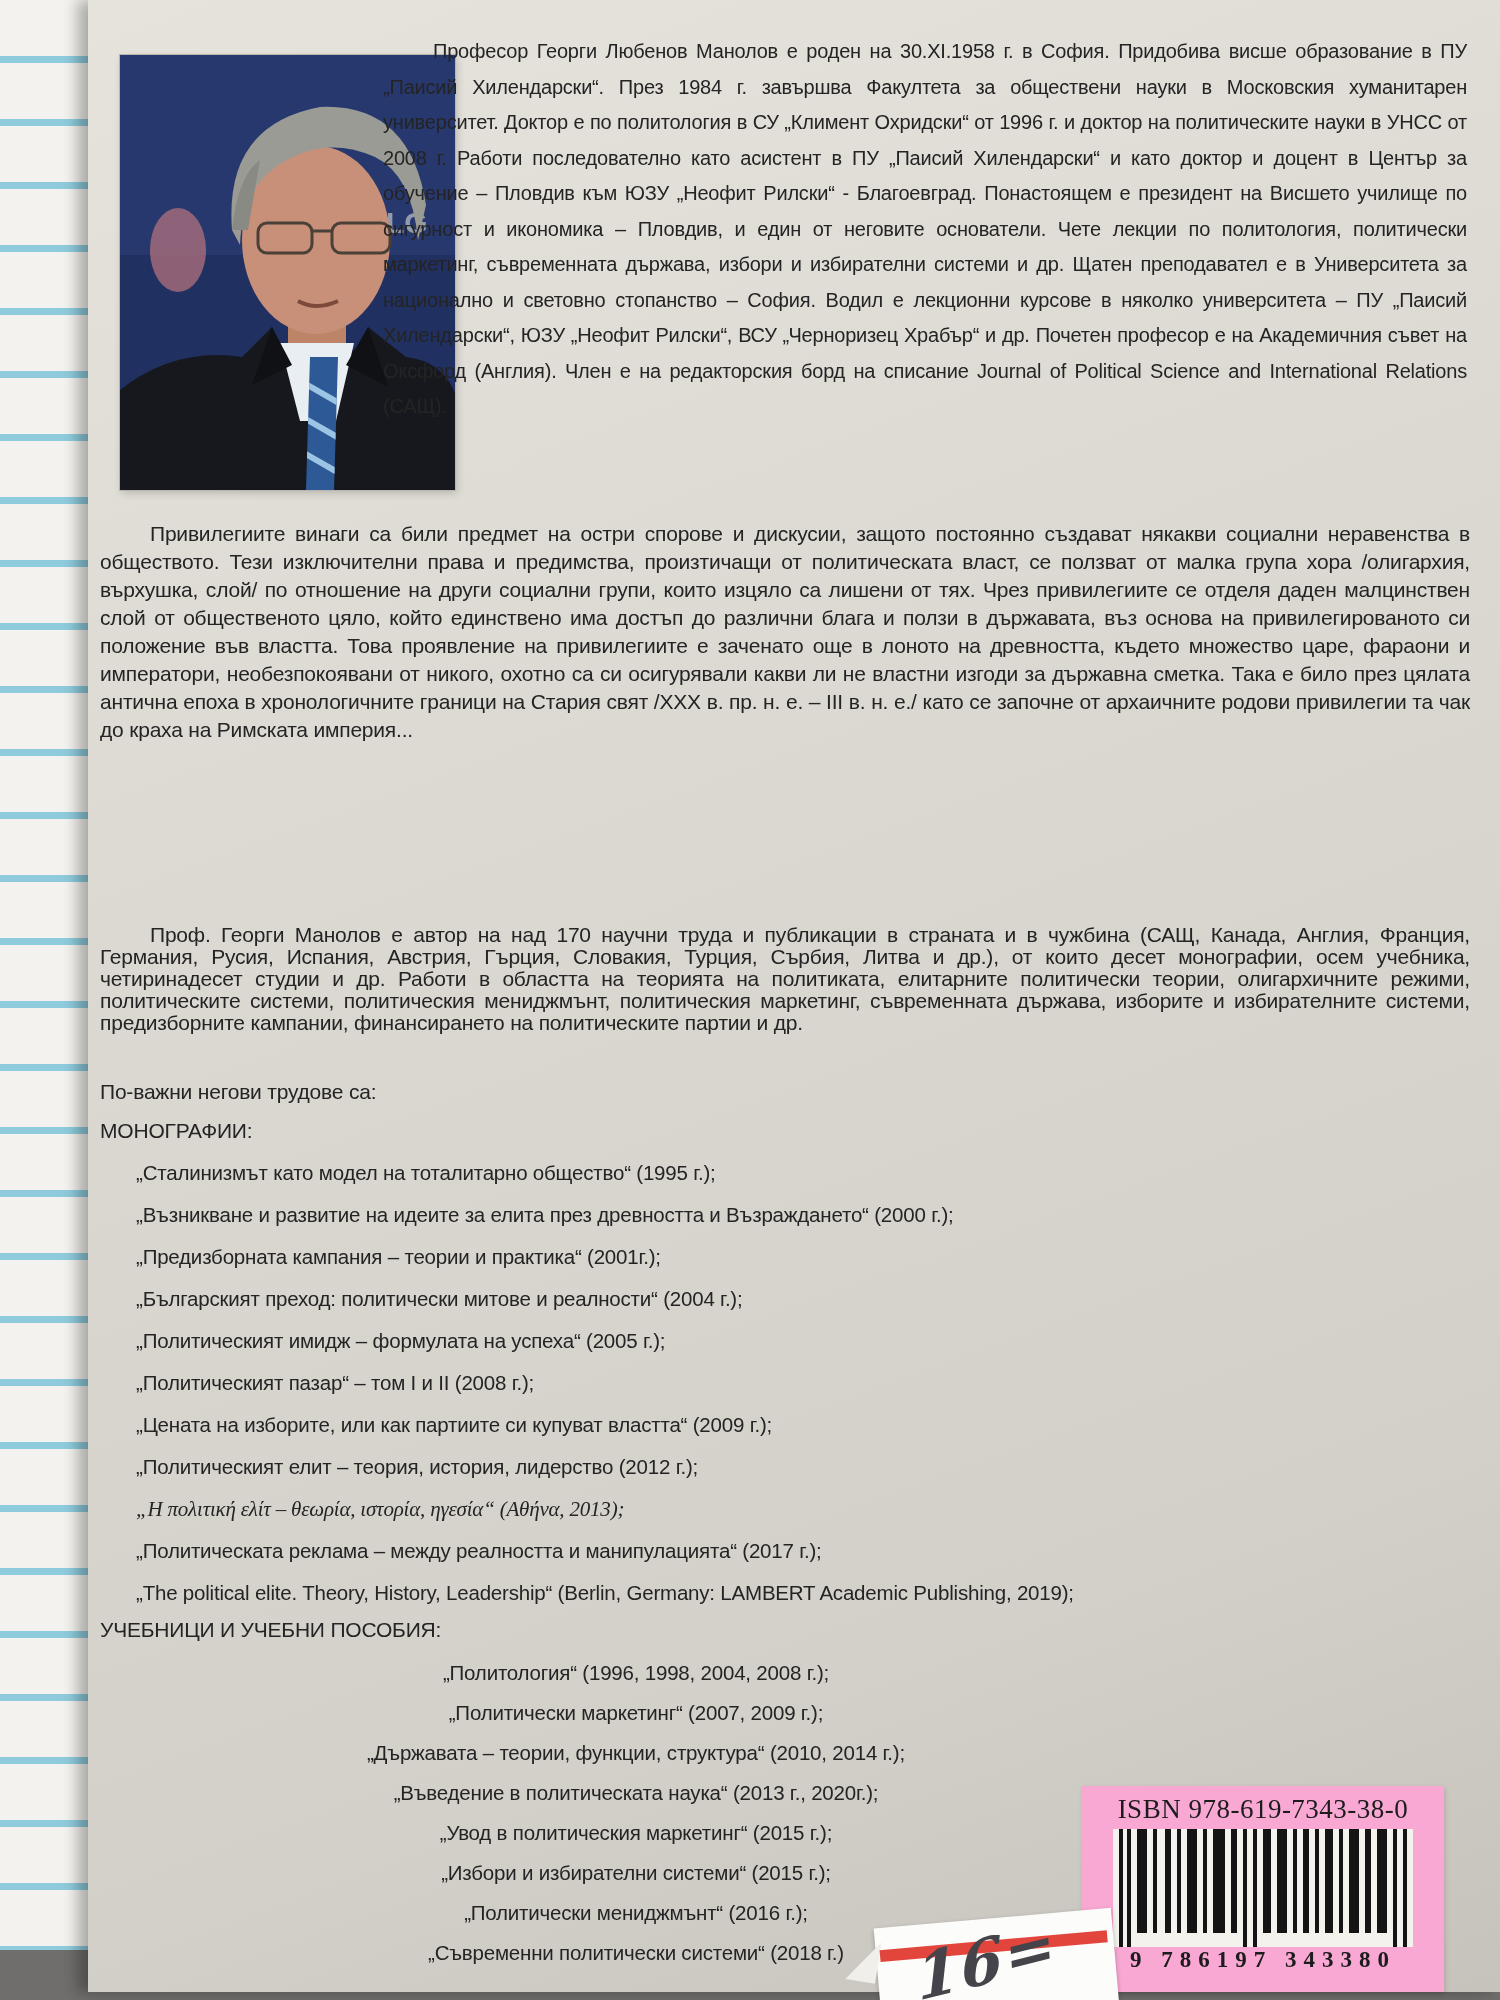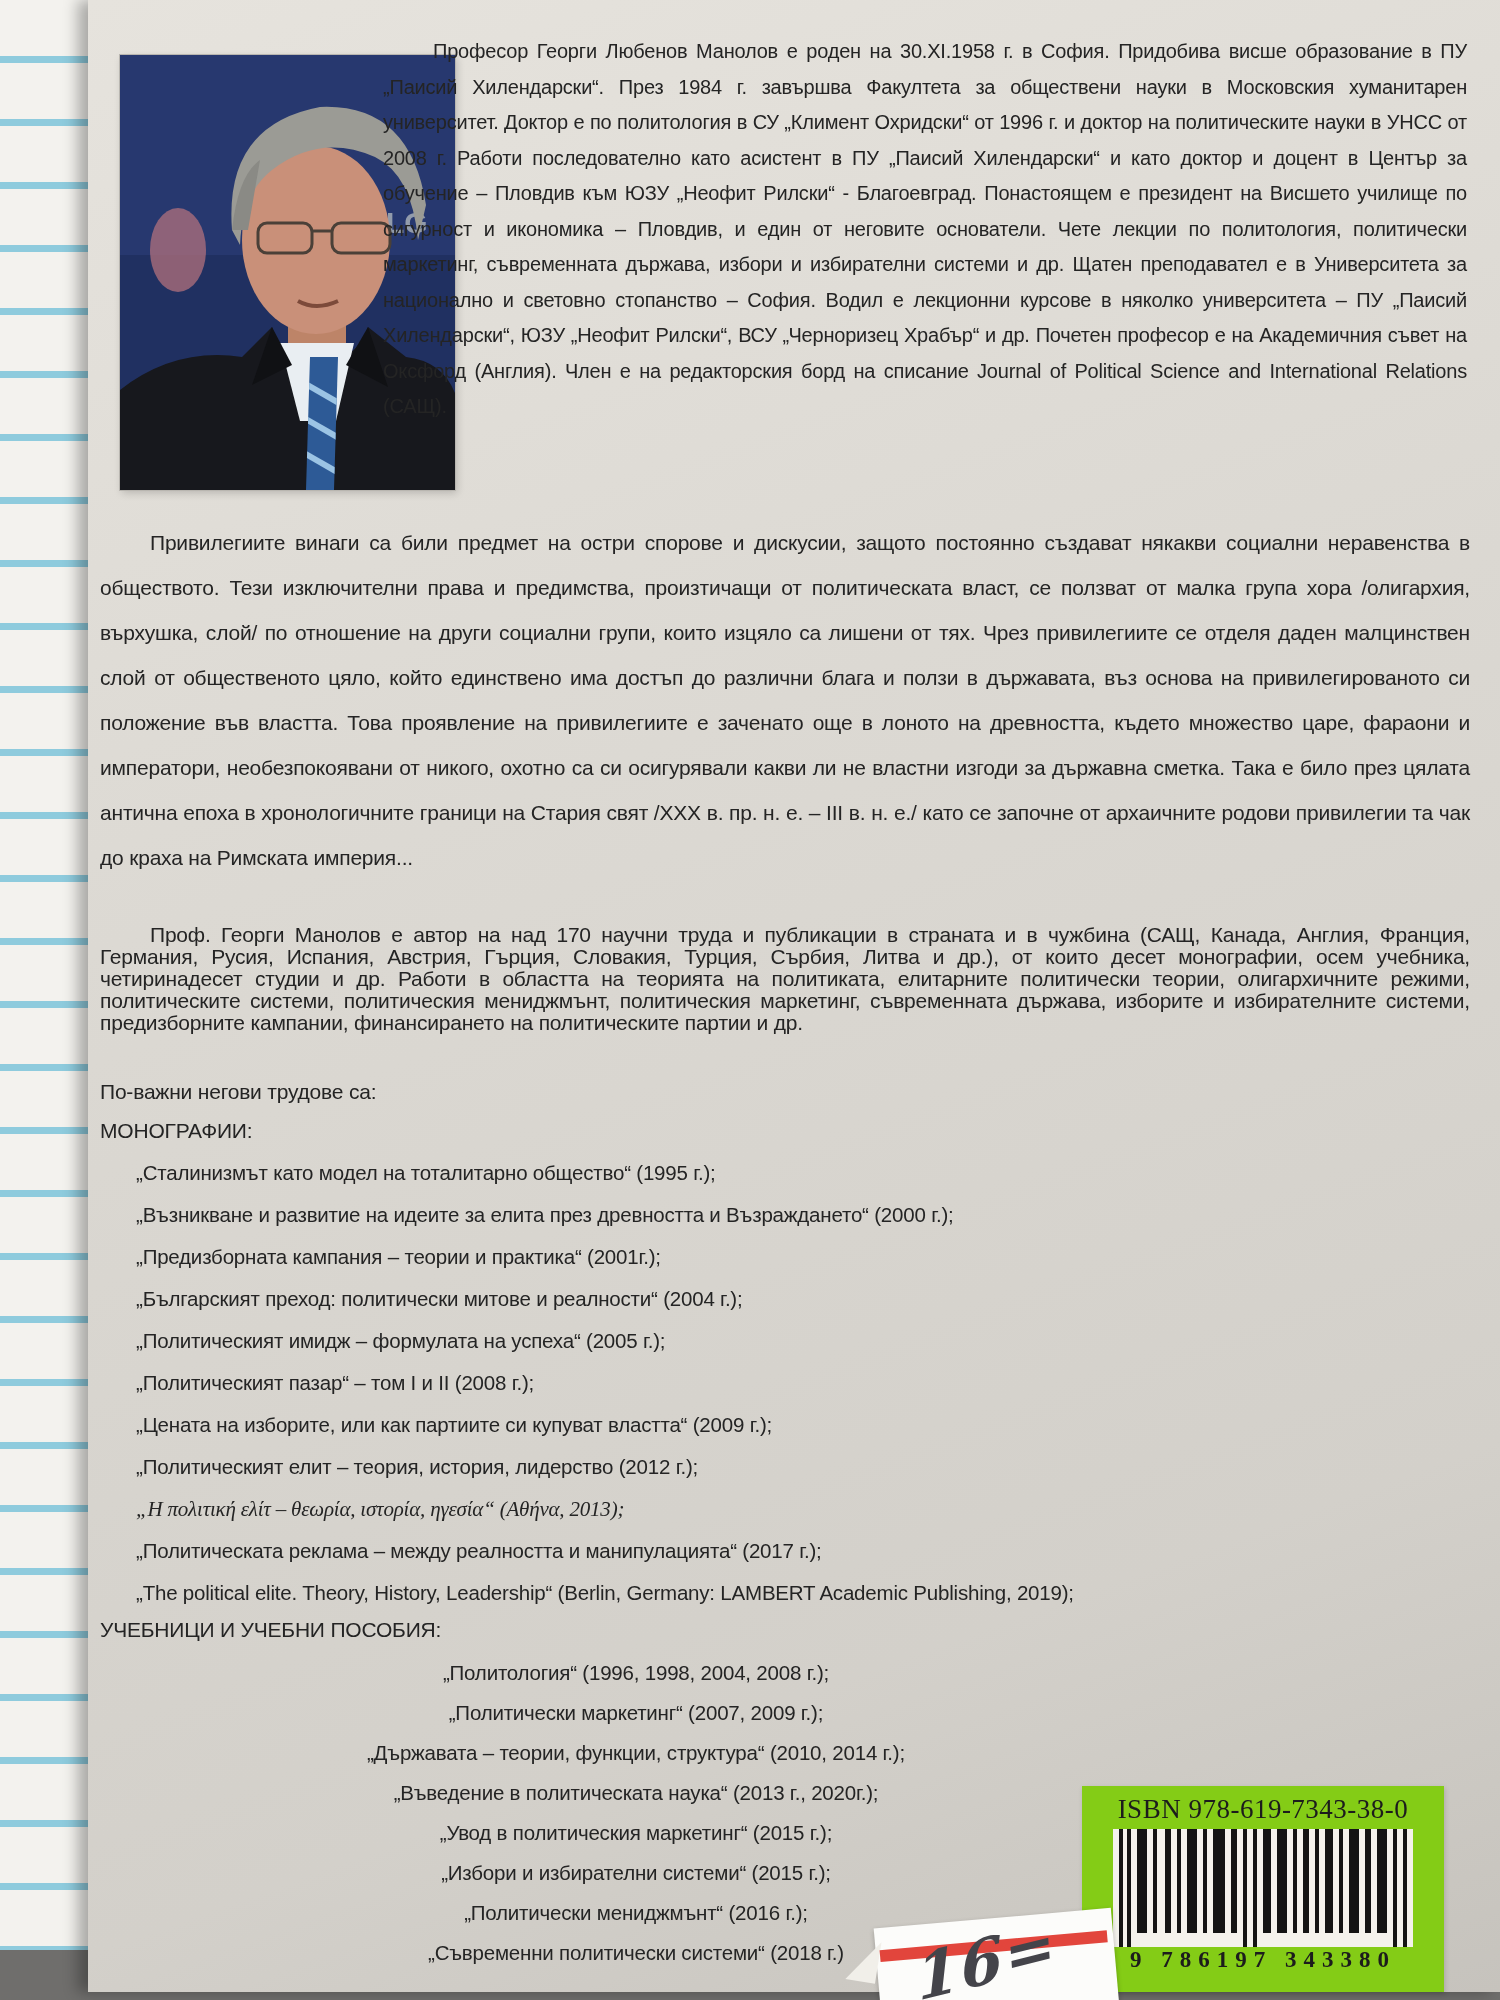--- a/index.html
+++ b/index.html
@@ -33,40 +33,40 @@
   #photo svg{display:block;width:100%;height:100%;}
 
   .para{
     position:absolute;
     text-align:justify;
     text-indent:50px;
     letter-spacing:-0.2px;
     white-space:pre-line;
   }
   #bio-paragraph{left:383px;top:34px;width:1084px;font-size:20px;line-height:35.5px;}
-  #quote-paragraph{left:100px;top:520px;width:1370px;font-size:21px;line-height:45px;}
+  #quote-paragraph{left:100px;top:520px;width:1370px;font-size:21px;line-height:28px;}
   #works-paragraph{left:100px;top:888px;width:1370px;font-size:21px;line-height:22px;margin-top:36px;}
 
   .label-line{position:absolute;font-size:21px;letter-spacing:-0.2px;text-align:center;}
   #works-label{left:100px;top:1080px;}
   #monographs-heading{left:100px;top:1119px;}
   #textbooks-heading{left:100px;top:1618px;}
 
   .book-list{position:absolute;font-size:20.5px;letter-spacing:-0.2px;}
   #monographs-list{left:136px;top:1158px;width:1230px;}
   #monographs-list div{line-height:30px;margin-bottom:12px;}
   
   #monographs-list div:nth-child(9){font-family:Liberation Serif, serif;font-style:italic;font-size:21px;}
   #textbooks-list{left:136px;top:1658px;width:1000px;}
   #textbooks-list div{line-height:30px;margin-bottom:10px;text-align:center;}
 
   
   #isbn-label{
     position:absolute;left:1082px;top:1786px;width:362px;height:206px;
-    background:#84cc16;
+    background:#f9a8d4;
     box-shadow:1px 2px 5px rgba(0,0,0,0.15);
     text-align:center;
   }
   #isbn-text{
     font-family:"Liberation Serif",serif;
     font-size:27px;color:#1c1c1c;margin-top:8px;letter-spacing:0.5px;
   }
   #barcode{margin-top:4px;}
   #barcode-digits{
     font-family:"Liberation Serif",serif;

